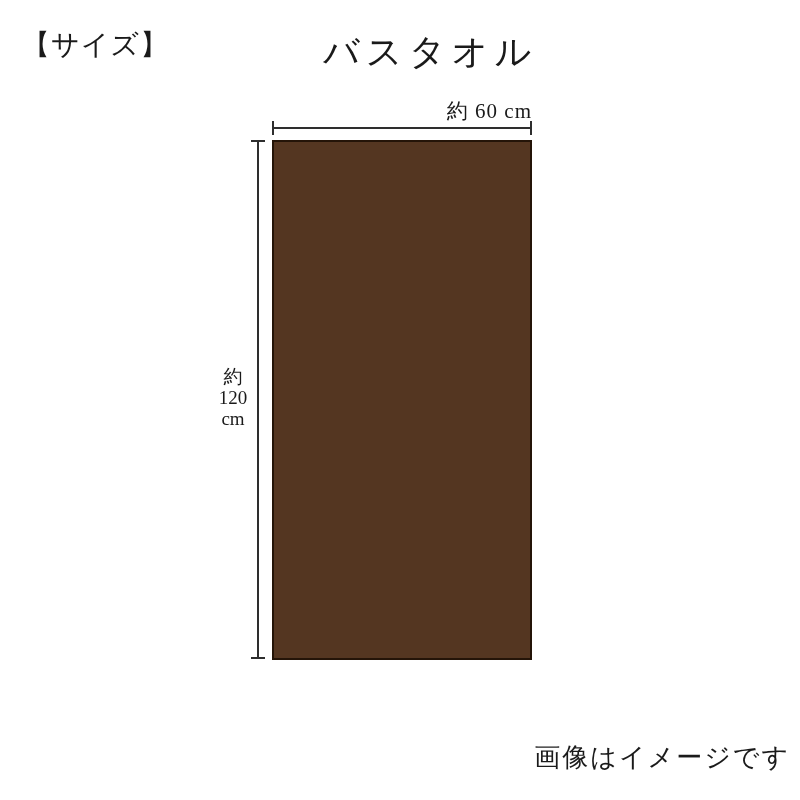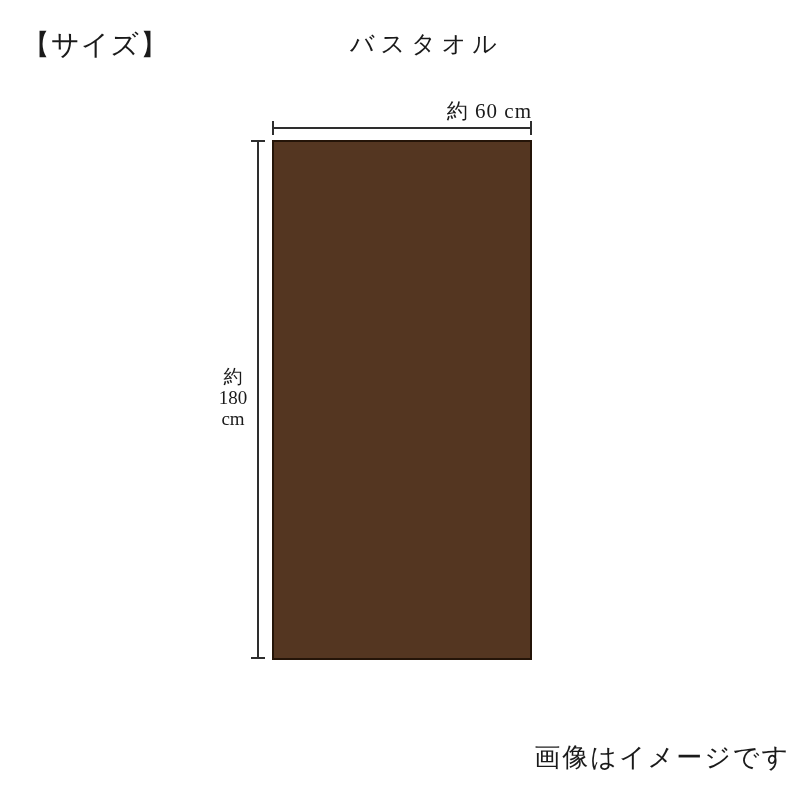--- a/index.html
+++ b/index.html
@@ -19,23 +19,23 @@
   .size-heading {
     position: absolute;
     left: 22px;
     top: 26px;
     font-size: 28px;
     letter-spacing: 1px;
     white-space: nowrap;
   }
   .product-heading {
     position: absolute;
-    left: 350px;
+    left: 323px;
     top: 28px;
-    font-size: 24px;
+    font-size: 36px;
     letter-spacing: 6px;
     white-space: nowrap;
   }
   .width-label {
     position: absolute;
     left: 272px;
     top: 97px;
     width: 260px;
     text-align: right;
     font-size: 21px;
@@ -119,21 +119,21 @@
 
   <div class="width-label">約 60 cm</div>
 
   <div class="dim-h" style="background: rgb(46, 46, 46);">
     <div class="tick-left" style="background: rgb(46, 46, 46);"></div>
     <div class="tick-right" style="background: rgb(46, 46, 46);"></div>
   </div>
 
   <div class="height-label">
     <span>約</span>
-    <span>180</span>
+    <span>120</span>
     <span>cm</span>
   </div>
 
   <div class="dim-v" style="background: rgb(46, 46, 46);">
     <div class="cap-top" style="background: rgb(46, 46, 46);"></div>
     <div class="cap-bottom" style="background: rgb(46, 46, 46);"></div>
   </div>
 
   <div class="towel-rect" style="background: rgb(84, 54, 33); border-color: rgb(36, 20, 8);"></div>
 

